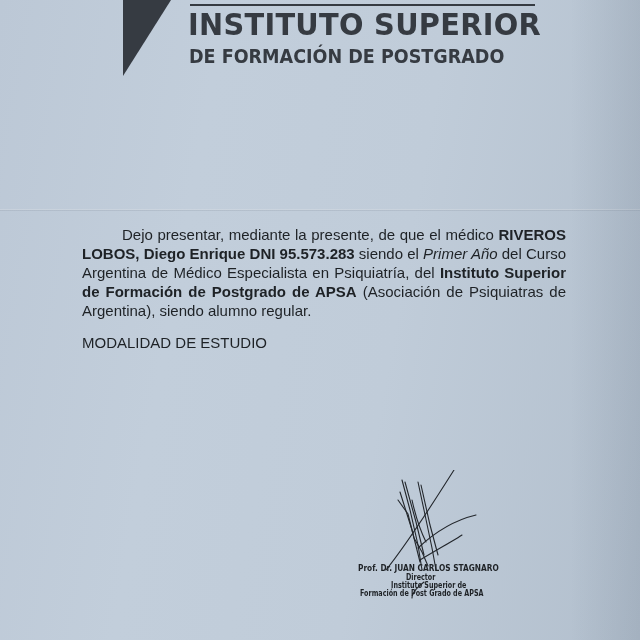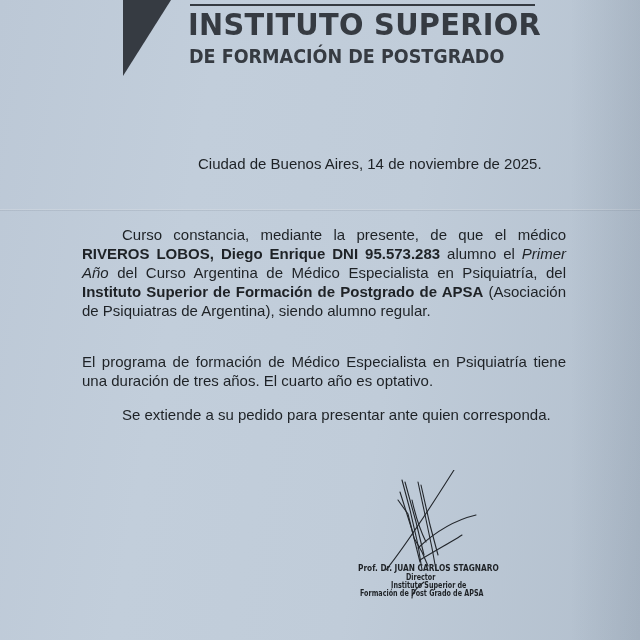--- a/index.html
+++ b/index.html
@@ -71,33 +71,29 @@
 <div class="page">
   <div class="fold-line"></div>
 
   <div>
     <div class="logo-triangle"></div>
     <div class="logo-rule"></div>
     <div class="logo-title">INSTITUTO SUPERIOR</div>
     <div class="logo-subtitle">DE FORMACIÓN DE POSTGRADO</div>
   </div>
 
-  <div class="date">Ciudad de Buenos Aires, 14 de noviembre de 2025.</div>
 
   <div class="para p1">
-    <span class="indent"></span><span>Curso constancia, mediante la presente, de que el médico</span>
-    <b>RIVEROS LOBOS, Diego Enrique DNI 95.573.283</b><span> alumno el </span><i>Primer Año</i><span> del Curso Argentina de Médico Especialista en Psiquiatría, del </span><b>Instituto Superior de Formación de Postgrado de APSA</b><span> (Asociación de Psiquiatras de Argentina), siendo alumno regular.</span>
+    <span class="indent"></span><span>Dejo presentar, mediante la presente, de que el médico</span>
+    <b>RIVEROS LOBOS, Diego Enrique DNI 95.573.283</b><span> siendo el </span><i>Primer Año</i><span> del Curso Argentina de Médico Especialista en Psiquiatría, del </span><b>Instituto Superior de Formación de Postgrado de APSA</b><span> (Asociación de Psiquiatras de Argentina), siendo alumno regular.</span>
   </div>
 
+  <div class="heading">MODALIDAD DE ESTUDIO</div>
 
-  <div class="para p2">El programa de formación de Médico Especialista en Psiquiatría tiene una duración de tres años. El cuarto año es optativo.</div>
 
-  <div class="para p3">
-    <span class="indent"></span><span>Se extiende a su pedido para presentar ante quien corresponda.</span>
-  </div>
 
   <div class="sig-block">
     <svg class="sig-svg" width="160" height="130" viewBox="0 0 160 130">
       <g fill="none" stroke="#23272c" stroke-width="1.1" stroke-linecap="round">
         <path d="M52 10 L60 40 L68 75 L72 100"></path>
         <path d="M55 12 L66 52 L74 85"></path>
         <path d="M50 22 L62 60 L70 92"></path>
         <path d="M68 12 L74 40 L82 78 L86 100"></path>
         <path d="M71 15 L80 55 L88 85"></path>
         <path d="M48 30 L58 44 L64 68 L72 82 L78 96"></path>

